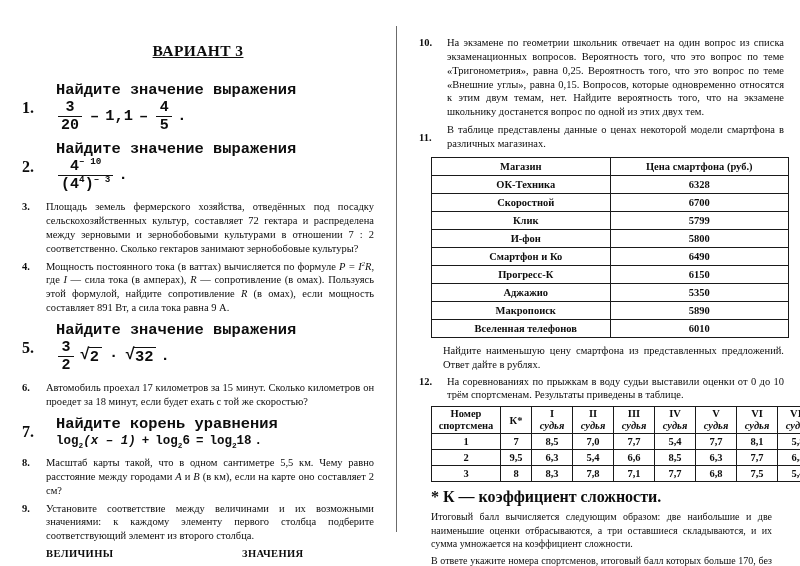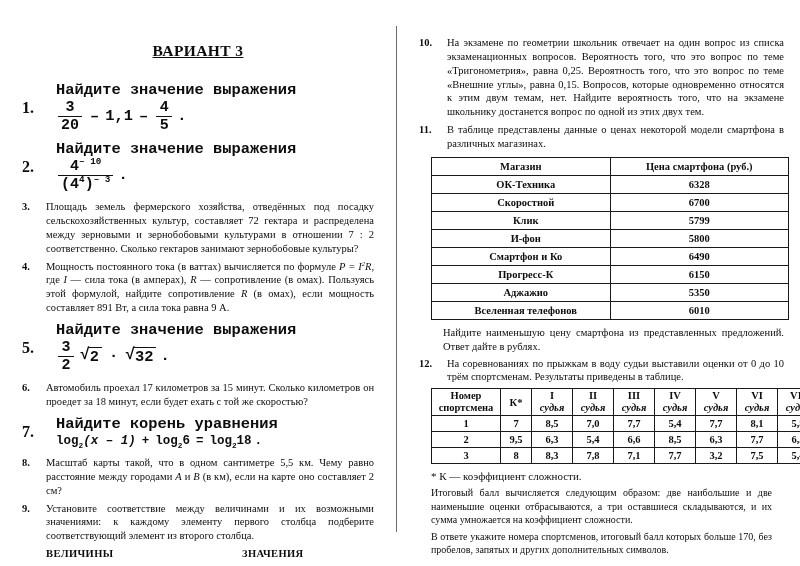--- a/index.html
+++ b/index.html
@@ -197,22 +197,23 @@
     height: 13px;
     font-weight: bold;
   }
   .dive-table th.hdr-num { width: 66px; line-height: 1.15; }
   .dive-table th.hdr-k { width: 28px; }
   .dive-table th.hdr-judge { width: 38px; line-height: 1.15; }
   .dive-table .rom { display: block; }
   .dive-table .judge-word { display: block; font-weight: bold; font-style: italic; }
 
   .note {
-    font-size: 11px;
+    font-size: 16px;
     margin: 6px 0 3px 12px;
+    font-weight: bold;
   }
   .para {
     font-size: 10px;
     line-height: 1.32;
     text-align: justify;
     margin: 4px 12px 4px 12px;
   }
   .sub-para {
     font-size: 10.5px;
     line-height: 1.32;
@@ -374,21 +375,21 @@
   </div>
 
   <div class="col col-right">
 
     <div class="prob prob-small">
       <div class="num" style="width:28px;">10.</div>
       <div class="body">На экзамене по геометрии школьник отвечает на один вопрос из списка экзаменационных вопросов. Вероятность того, что это вопрос по теме «Тригонометрия», равна 0,25. Вероятность того, что это вопрос по теме «Внешние углы», равна 0,15. Вопросов, которые одновременно относятся к этим двум темам, нет. Найдите вероятность того, что на экзамене школьнику достанется вопрос по одной из этих двух тем.</div>
     </div>
 
     <div class="prob prob-small">
-      <div class="num" style="width:28px;">11.</div>
+      <div class="num" style="width:28px;margin-top:8px;">11.</div>
       <div class="body">В таблице представлены данные о ценах некоторой модели смартфона в различных магазинах.</div>
     </div>
 
     <table class="price-table">
       <thead>
         <tr>
           <th>Магазин</th>
           <th>Цена смартфона (руб.)</th>
         </tr>
       </thead>
@@ -413,20 +414,24 @@
           <td class="shop">Смартфон и Ко</td>
           <td>6490</td>
         </tr>
         <tr>
           <td class="shop">Прогресс-К</td>
           <td>6150</td>
         </tr>
         <tr>
           <td class="shop">Аджажио</td>
           <td>5350</td>
+        </tr>
+        <tr>
+          <td class="shop">Макропоиск</td>
+          <td>5890</td>
         </tr>
         <tr>
           <td class="shop">Вселенная телефонов</td>
           <td>6010</td>
         </tr>
       </tbody>
     </table>
 
     <div class="sub-para">Найдите наименьшую цену смартфона из представленных предложений. Ответ дайте в рублях.</div>
 
@@ -496,21 +501,21 @@
           <td>7,7</td>
           <td>6,5</td>
         </tr>
         <tr>
           <td>3</td>
           <td>8</td>
           <td>8,3</td>
           <td>7,8</td>
           <td>7,1</td>
           <td>7,7</td>
-          <td>3,2</td>
+          <td>6,8</td>
           <td>7,5</td>
           <td>5,4</td>
         </tr>
       </tbody>
     </table>
 
     <div class="note">* К — коэффициент сложности.</div>
     <div class="para">Итоговый балл вычисляется следующим образом: две наибольшие и две наименьшие оценки отбрасываются, а три оставшиеся складываются, и их сумма умножается на коэффициент сложности.</div>
     <div class="para">В ответе укажите номера спортсменов, итоговый балл которых больше 170, без пробелов, запятых и других дополнительных символов.</div>
 

